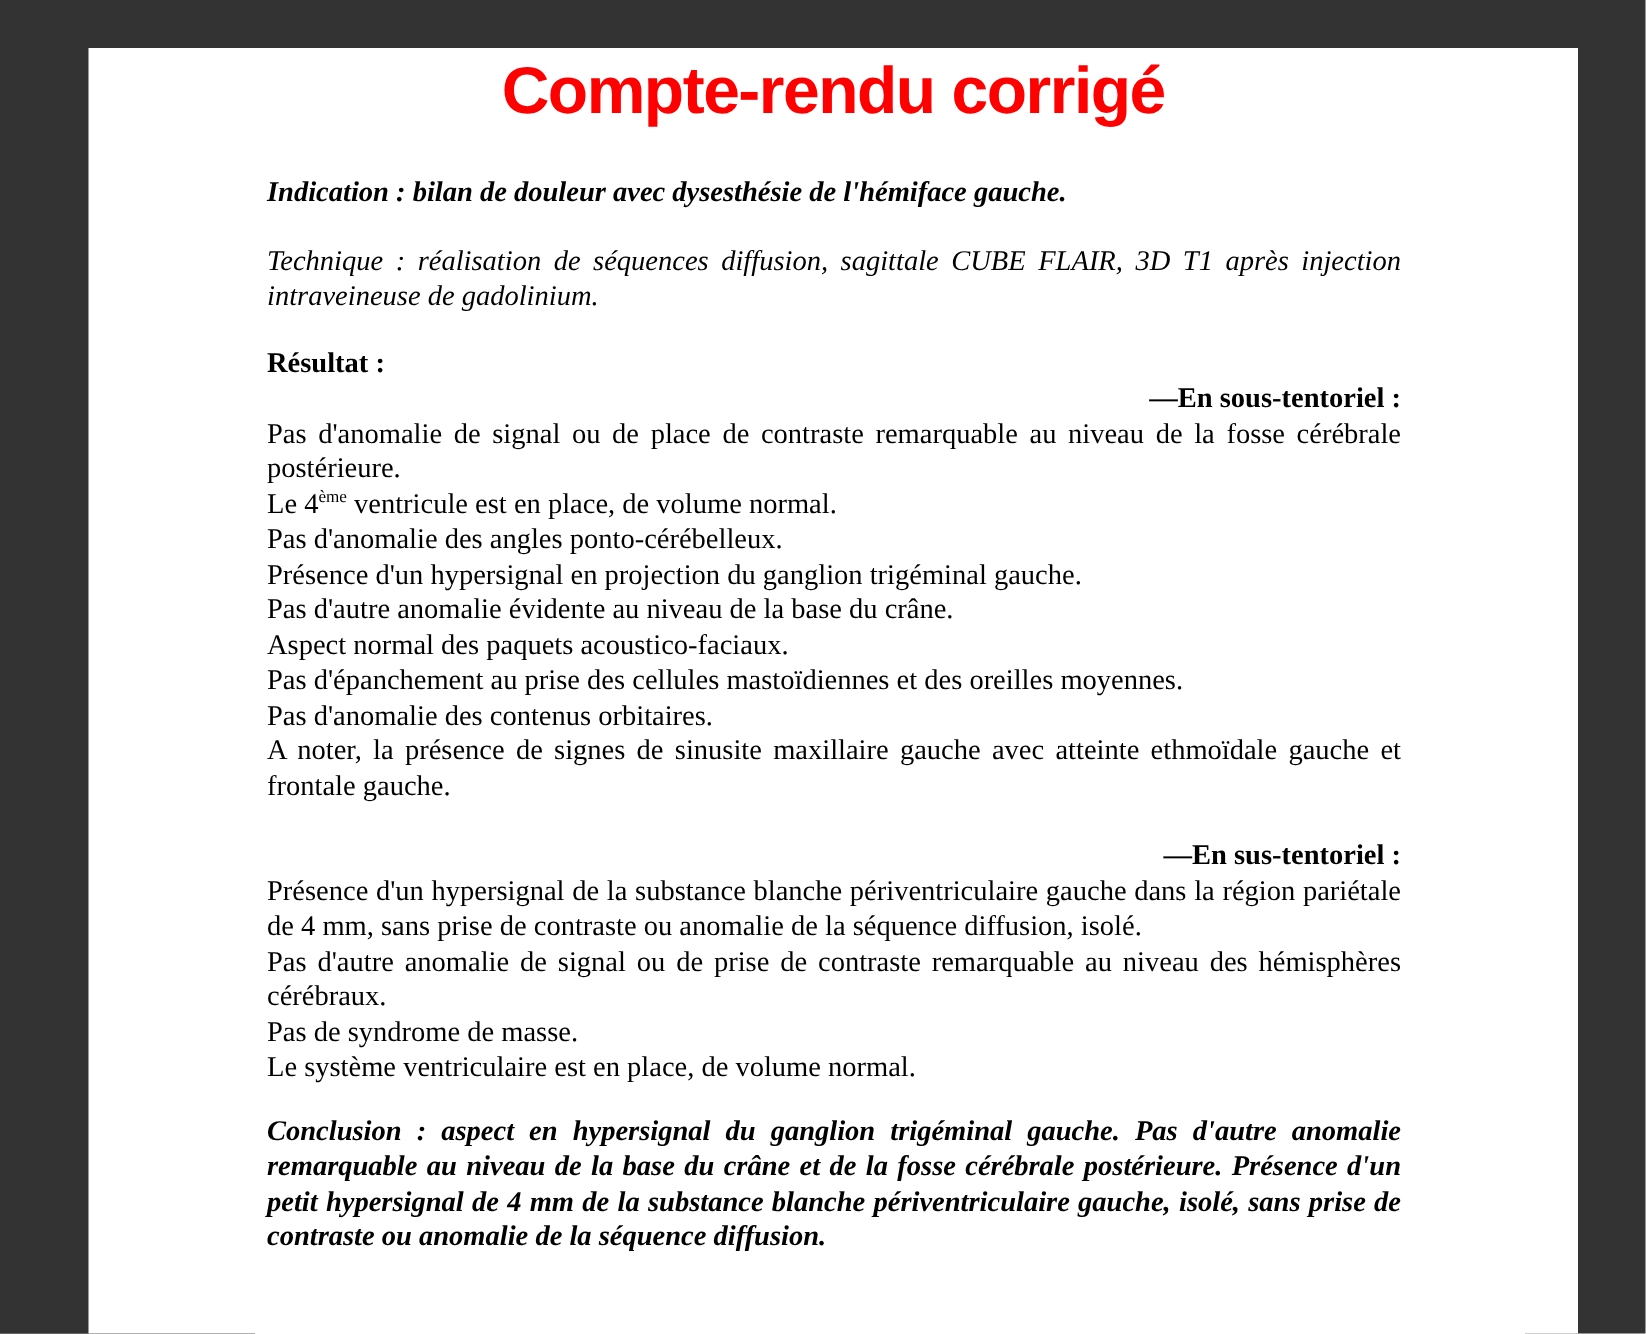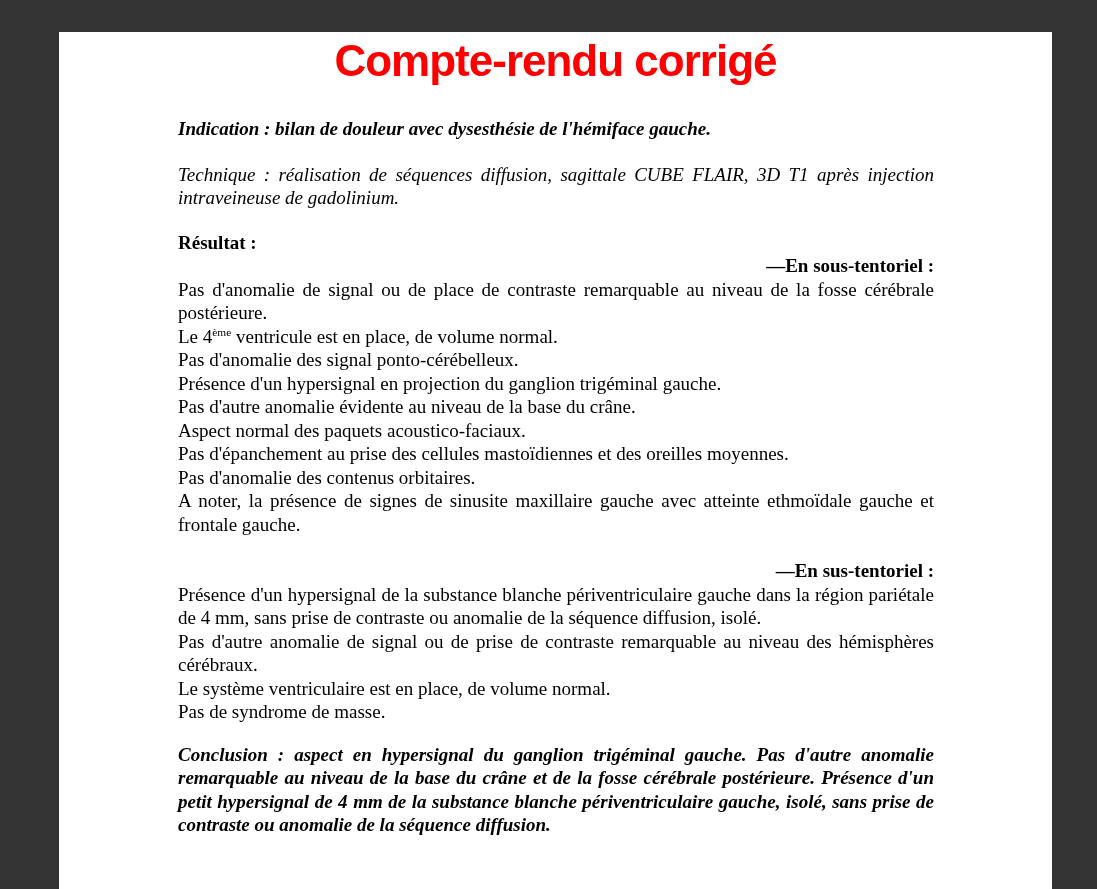--- a/index.html
+++ b/index.html
@@ -96,34 +96,34 @@
       <p class="indication">Indication : bilan de douleur avec dysesthésie de l'hémiface gauche.</p>
 
       <p class="technique">Technique : réalisation de séquences diffusion, sagittale CUBE FLAIR, 3D T1 après injection intraveineuse de gadolinium.</p>
 
       <p class="result-label">Résultat :</p>
 
       <p class="li-head"><span class="dash">—</span><span>En sous-tentoriel :</span></p>
 
       <p class="body-par">Pas d'anomalie de signal ou de place de contraste remarquable au niveau de la fosse cérébrale postérieure.</p>
       <p class="body-par"><span>Le 4</span><sup class="ord">ème</sup><span> ventricule est en place, de volume normal.</span></p>
-      <p class="body-par">Pas d'anomalie des signal ponto-cérébelleux.</p>
+      <p class="body-par">Pas d'anomalie des angles ponto-cérébelleux.</p>
       <p class="body-par">Présence d'un hypersignal en projection du ganglion trigéminal gauche.</p>
       <p class="body-par">Pas d'autre anomalie évidente au niveau de la base du crâne.</p>
       <p class="body-par">Aspect normal des paquets acoustico-faciaux.</p>
       <p class="body-par">Pas d'épanchement au prise des cellules mastoïdiennes et des oreilles moyennes.</p>
       <p class="body-par">Pas d'anomalie des contenus orbitaires.</p>
       <p class="body-par">A noter, la présence de signes de sinusite maxillaire gauche avec atteinte ethmoïdale gauche et frontale gauche.</p>
 
       <p class="li-head spaced"><span class="dash">—</span><span>En sus-tentoriel :</span></p>
 
       <p class="body-par">Présence d'un hypersignal de la substance blanche périventriculaire gauche dans la région pariétale de 4 mm, sans prise de contraste ou anomalie de la séquence diffusion, isolé.</p>
       <p class="body-par">Pas d'autre anomalie de signal ou de prise de contraste remarquable au niveau des hémisphères cérébraux.</p>
+      <p class="body-par">Pas de syndrome de masse.</p>
       <p class="body-par">Le système ventriculaire est en place, de volume normal.</p>
-      <p class="body-par">Pas de syndrome de masse.</p>
 
       <p class="conclusion">Conclusion : aspect en hypersignal du ganglion trigéminal gauche. Pas d'autre anomalie remarquable au niveau de la base du crâne et de la fosse cérébrale postérieure. Présence d'un petit hypersignal de 4 mm de la substance blanche périventriculaire gauche, isolé, sans prise de contraste ou anomalie de la séquence diffusion.</p>
 
     </div>
   </div>
 
   <div class="bottom-strip"></div>
 </div>
 
 </body></html>

